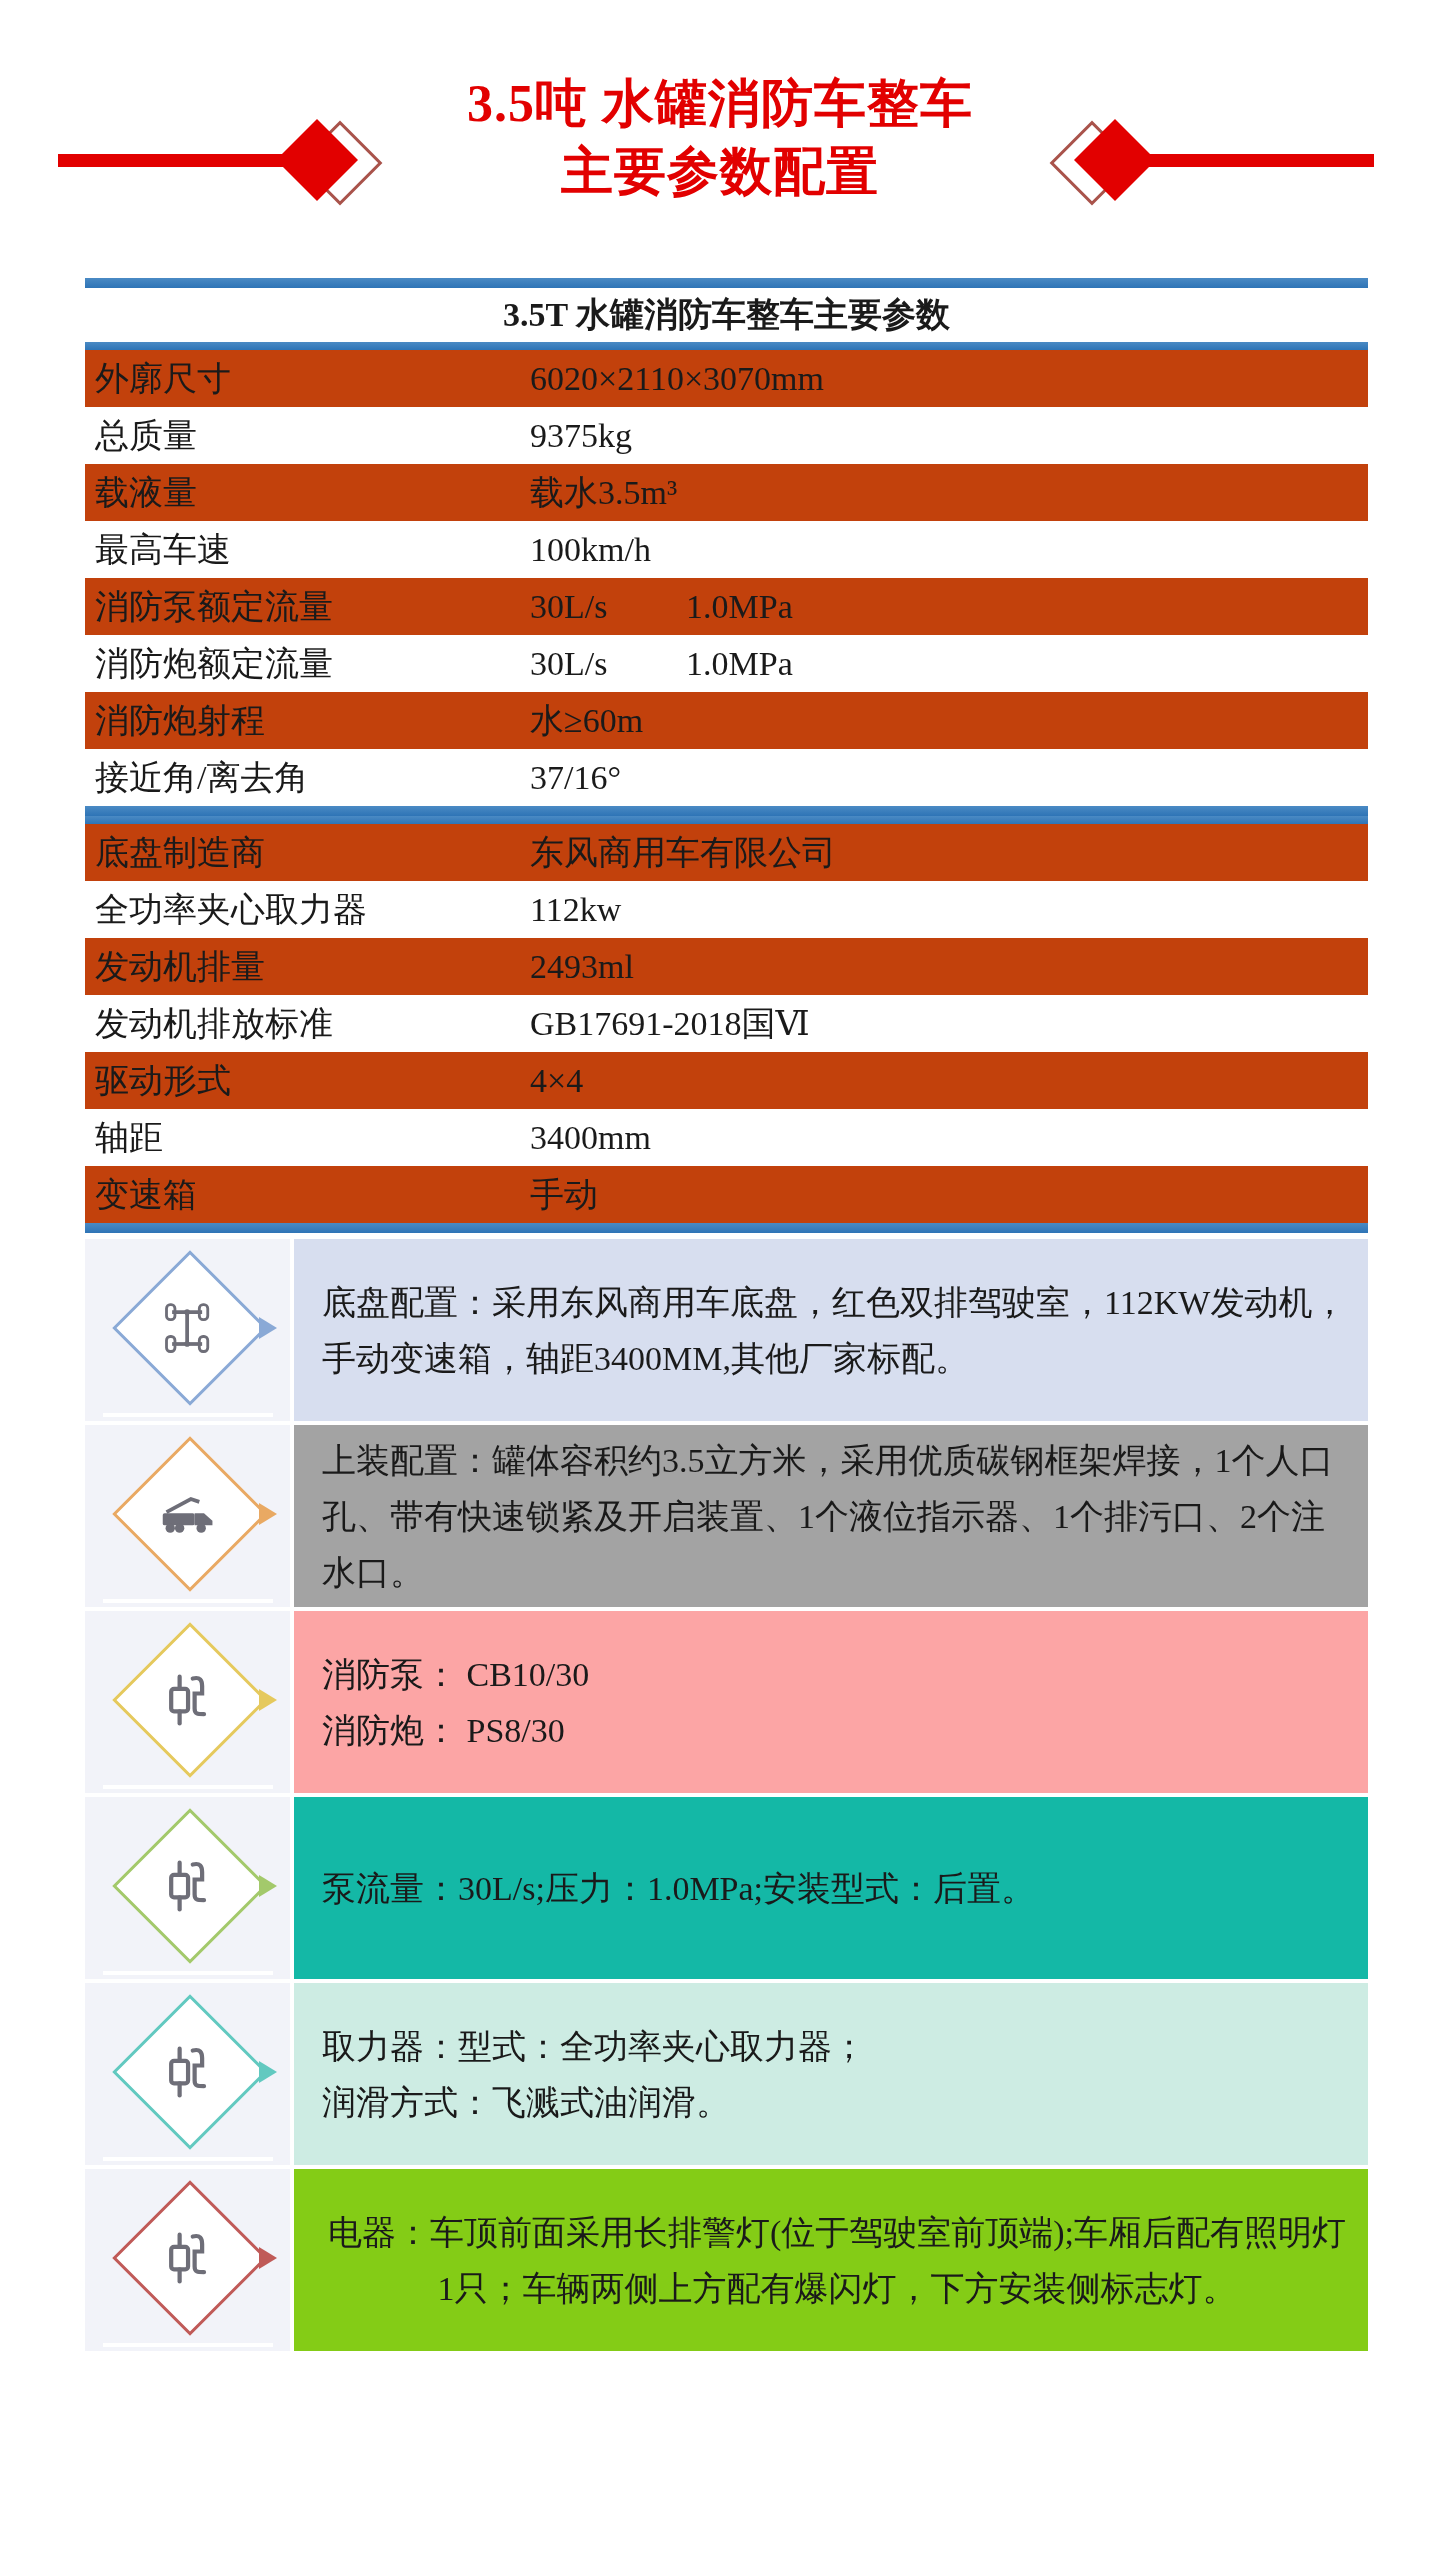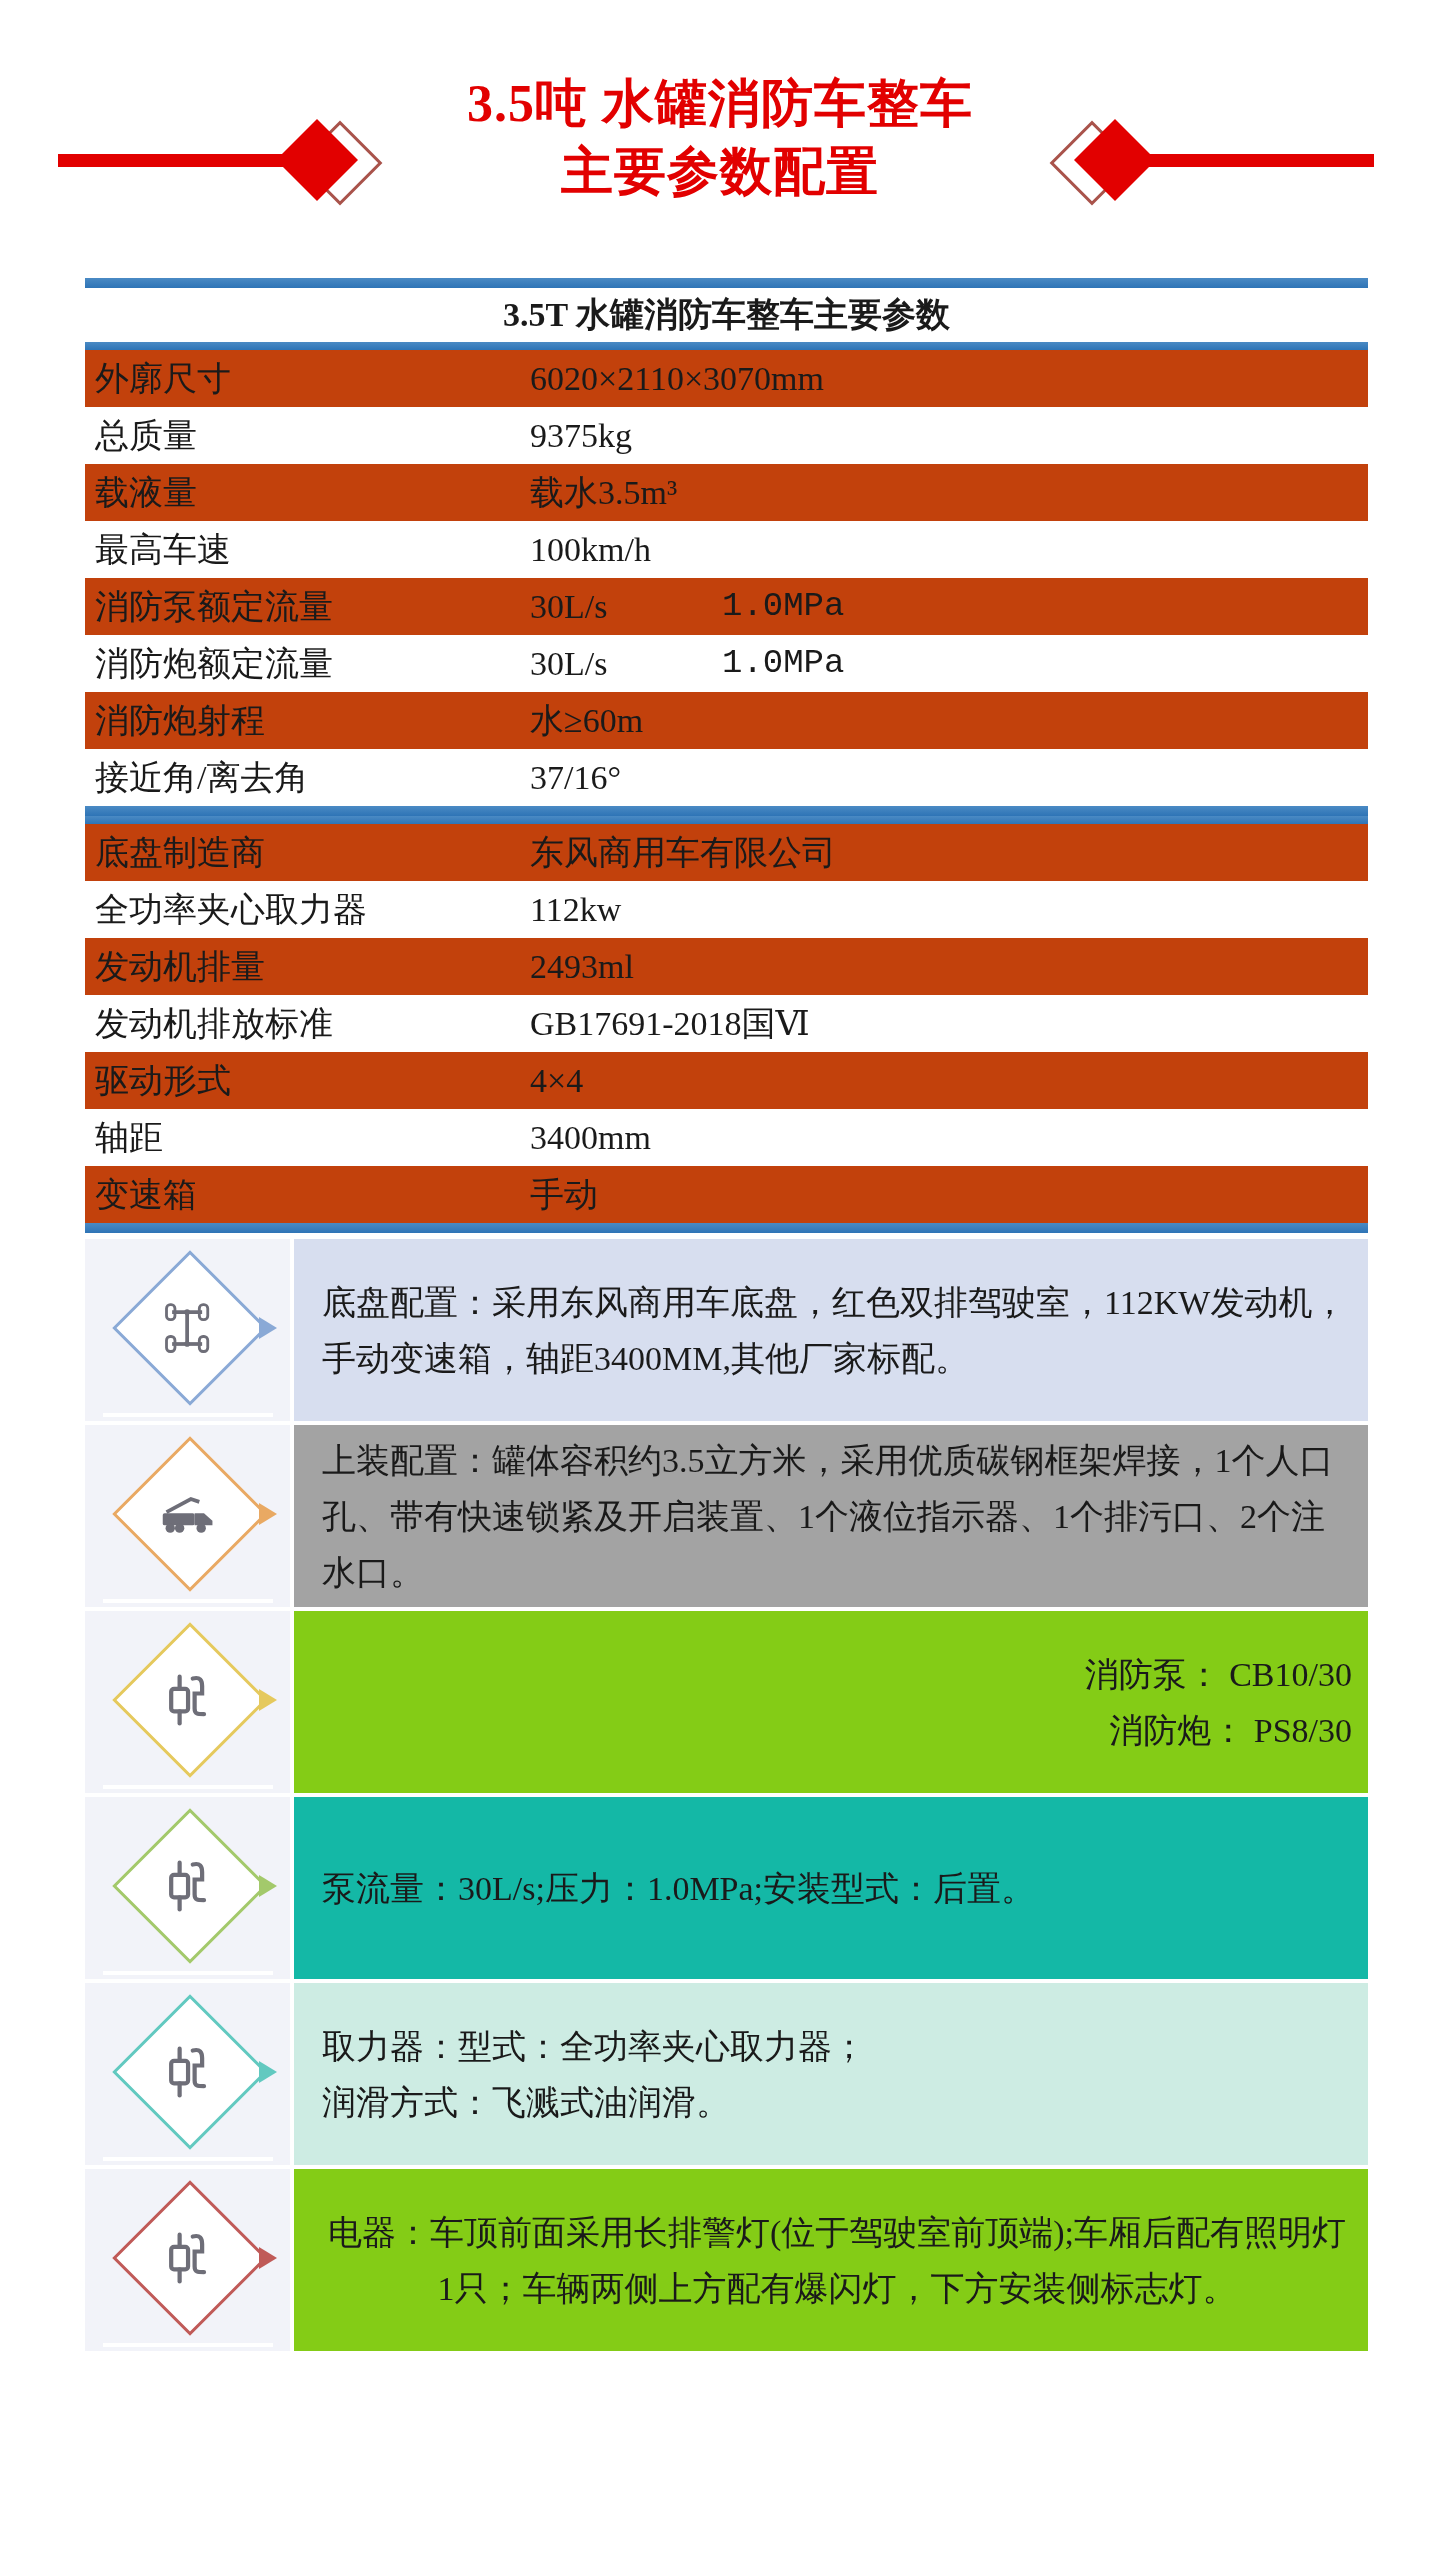--- a/index.html
+++ b/index.html
@@ -23,21 +23,21 @@
 
   
   .content{position:relative;margin-left:85px;width:1283px;}
   .rule{height:10px;background:linear-gradient(#4a8ac4,#2e74b6);}
   .rule.thin{height:8px;}
   .thead{height:54px;line-height:54px;text-align:center;font-size:34px;font-weight:700;background:#fff;}
   .trow{position:relative;height:57px;line-height:57px;font-size:34px;background:#fff;}
   .trow.odd{background:#c2410c;}
   .tl{position:absolute;left:10px;white-space:nowrap;}
   .tv{position:absolute;left:445px;white-space:nowrap;}
-  .tv2{position:absolute;left:637px;white-space:nowrap;font-family:Liberation Mono, monospace;}
+  .tv2{position:absolute;left:601px;white-space:nowrap;}
 
   
   .feature{display:flex;margin-top:4px;height:182px;}
   .feature:first-of-type{margin-top:6px;}
   .icon-cell{position:relative;width:205px;background:#f2f3f9;flex:none;}
   .diamond{position:absolute;left:50px;top:34px;width:104px;height:104px;background:#fff;
            border:3px solid #999;transform:rotate(45deg);}
   .glyph{position:absolute;left:74px;top:60px;width:60px;height:60px;}
   .tri{position:absolute;left:174px;top:78px;width:18px;height:22px;}
   .under{position:absolute;left:18px;bottom:4px;width:170px;height:4px;background:#ffffff;}
@@ -215,21 +215,21 @@
             <rect x="13" y="19" width="18" height="24" rx="3"></rect>
             <line x1="22" y1="43" x2="22" y2="56"></line>
             <path d="M36 8 c8 -2 10 2 10 8 v8 h-8 v16 c0 6 3 6 10 6"></path>
           </g>
         </svg>
         <svg class="tri" viewBox="0 0 18 22">
           <polygon points="0,0 18,11 0,22" fill="#e5c95d"></polygon>
         </svg>
         <div class="under"></div>
       </div>
-      <div class="ftext" style="background-color: #84cc16; text-align: right;">
+      <div class="ftext" style="background-color: #fca5a5;">
         <p>消防泵：  CB10/30</p>
         <p>消防炮：  PS8/30</p>
       </div>
     </section>
 
     <section class="feature">
       <div class="icon-cell">
         <div class="diamond" style="border-color: rgb(163, 201, 107);"></div>
         <svg class="glyph" viewBox="0 0 64 64">
           <g stroke="#6e6e78" stroke-width="4.5" fill="none" stroke-linecap="round">

